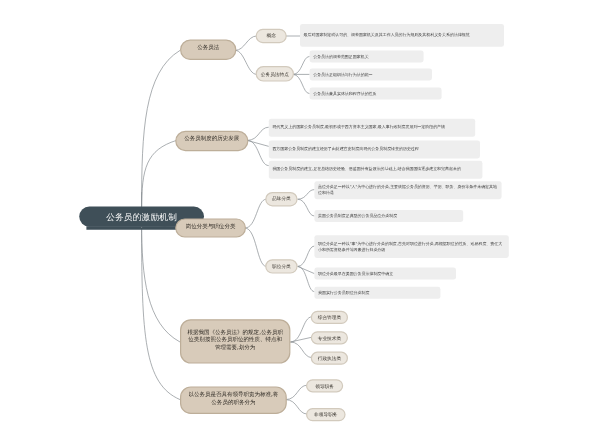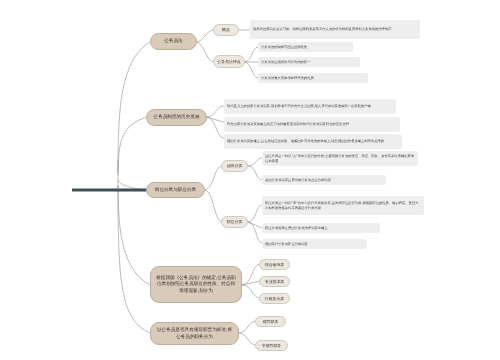--- a/index.html
+++ b/index.html
@@ -102,20 +102,21 @@
 
       <path d="M242,285 C252,285 252,264 260,264"></path>
       <path d="M242,285 L260,281"></path>
       <path d="M242,285 C252,285 252,298 260,298"></path>
 
       <path d="M238,333 C248,333 248,321 256,321"></path>
       <path d="M238,333 C248,333 248,345 256,345"></path>
     </g>
   </svg>
 
+  <div class="node root" style="left:66px;top:172px;width:104px;height:17px;">公务员的激励机制</div>
 
   <div class="node branch" style="left:150px;top:33px;width:47px;height:17px;">公务员法</div>
   <div class="node sub" style="left:213px;top:24px;width:26px;height:12px;">概念</div>
   <div class="node sub" style="left:213px;top:55px;width:32px;height:13px;">公务员法特点</div>
   <div class="node leaf" style="left:250px;top:20px;width:170px;height:19px;">最后对国家制定或认可的、调整国家机关及其工作人员的行为规则及其权利义务关系的法律规范</div>
   <div class="node leaf center" style="left:258px;top:42px;width:95px;height:10px;">公务员法的调整范围是国家机关</div>
   <div class="node leaf center" style="left:258px;top:57px;width:102px;height:10px;">公务员法是组织法与行为法的统一</div>
   <div class="node leaf center" style="left:258px;top:73px;width:110px;height:10px;">公务员法兼具实体法和程序法的性质</div>
 
   <div class="node branch" style="left:146px;top:109px;width:61px;height:17px;">公务员制度的历史发展</div>

